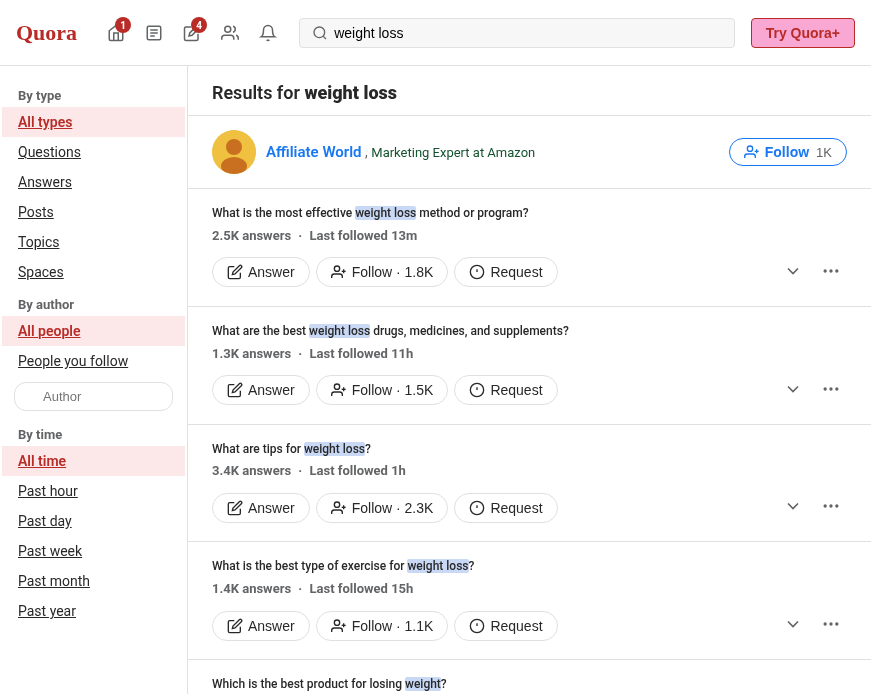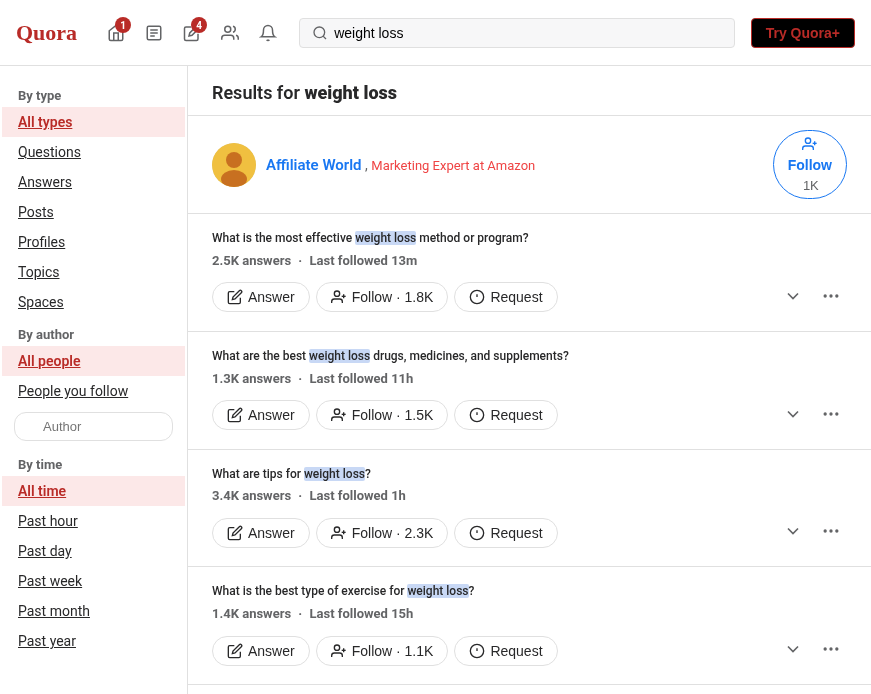--- a/index.html
+++ b/index.html
@@ -21,21 +21,21 @@
       display: flex; align-items: center; justify-content: center;
     }
     .search-bar {
       flex: 1; margin: 0 16px;
       display: flex; align-items: center;
       border: 1px solid #e0e0e0; border-radius: 4px; padding: 6px 12px;
       background: #f7f7f8; cursor: text;
     }
     .search-bar input { border: none; background: transparent; outline: none; width: 100%; font-size: 14px; }
     .try-quora-btn {
-      border: 1px solid #b92b27; color: #b92b27; background: #000000;
+      border: 1px solid #b92b27; color: #b92b27; background: #f9a8d4;
       padding: 6px 14px; border-radius: 4px; font-size: 14px; font-weight: 600;
       cursor: pointer; white-space: nowrap;
     }
 
     
     .layout { display: flex; height: calc(100vh - 52px); overflow: hidden; }
 
     
     .sidebar { width: 188px; min-width: 188px; background: #fff; border-right: 1px solid #e0e0e0; overflow-y: auto; padding: 12px 2px; }
     .sidebar-section-label { font-size: 13px; font-weight: 700; color: #636466; padding: 10px 16px 4px; }
@@ -61,25 +61,25 @@
       background: #fff; border-bottom: 1px solid #e0e0e0;
       padding: 14px 24px; display: flex; align-items: center; justify-content: space-between;
     }
     .author-left { display: flex; align-items: center; gap: 10px; }
     .author-avatar {
       width: 44px; height: 44px; border-radius: 50%; background: #e0c97f;
       display: flex; align-items: center; justify-content: center; overflow: hidden;
       font-size: 20px;
     }
     .author-name { font-size: 15px; font-weight: 600; color: #1877f2; }
-    .author-desc { font-size: 13px; color: #ef4444; }
+    .author-desc { font-size: 13px; color: #14532d; }
     .follow-btn-pill {
       display: flex; align-items: center; gap: 5px;
       border: 1.5px solid #1877f2; border-radius: 50px; padding: 5px 14px;
-      color: #1877f2; font-size: 14px; font-weight: 600; cursor: pointer; background: #fff; flex-direction: column;
+      color: #1877f2; font-size: 14px; font-weight: 600; cursor: pointer; background: #fff;
     }
 
     
     .question-card { background: #fff; border-bottom: 1px solid #e0e0e0; padding: 16px 24px; }
     .question-title { font-size: 12px; font-weight: 500; color: #282829; margin-bottom: 6px; line-height: 1.4; }
     .question-title .highlight { background: #c8d8f5; border-radius: 2px; }
     .question-meta { font-size: 13px; color: #636466; margin-bottom: 12px; font-weight: bold; }
     .question-meta .dot { margin: 0 4px; }
     .question-actions { display: flex; align-items: center; gap: 6px; }
     .action-btn {
@@ -153,21 +153,20 @@
 </nav>
 
 <div class="layout">
 
   <aside class="sidebar">
     <div class="sidebar-section-label">By type</div>
     <div class="sidebar-item active">All types</div>
     <div class="sidebar-item">Questions</div>
     <div class="sidebar-item">Answers</div>
     <div class="sidebar-item">Posts</div>
-    <div class="sidebar-item">Profiles</div>
     <div class="sidebar-item">Topics</div>
     <div class="sidebar-item">Spaces</div>
 
     <div class="sidebar-section-label">By author</div>
     <div class="sidebar-item active">All people</div>
     <div class="sidebar-item">People you follow</div>
     <div class="author-input-wrap">
       <div class="author-input-container">
         <svg style="position:absolute;left:22px;top:50%;transform:translateY(-50%);width:13px;height:13px;color:#888" viewBox="0 0 24 24" fill="none" stroke="#888" stroke-width="2">
             <circle cx="11" cy="11" r="8"></circle>

